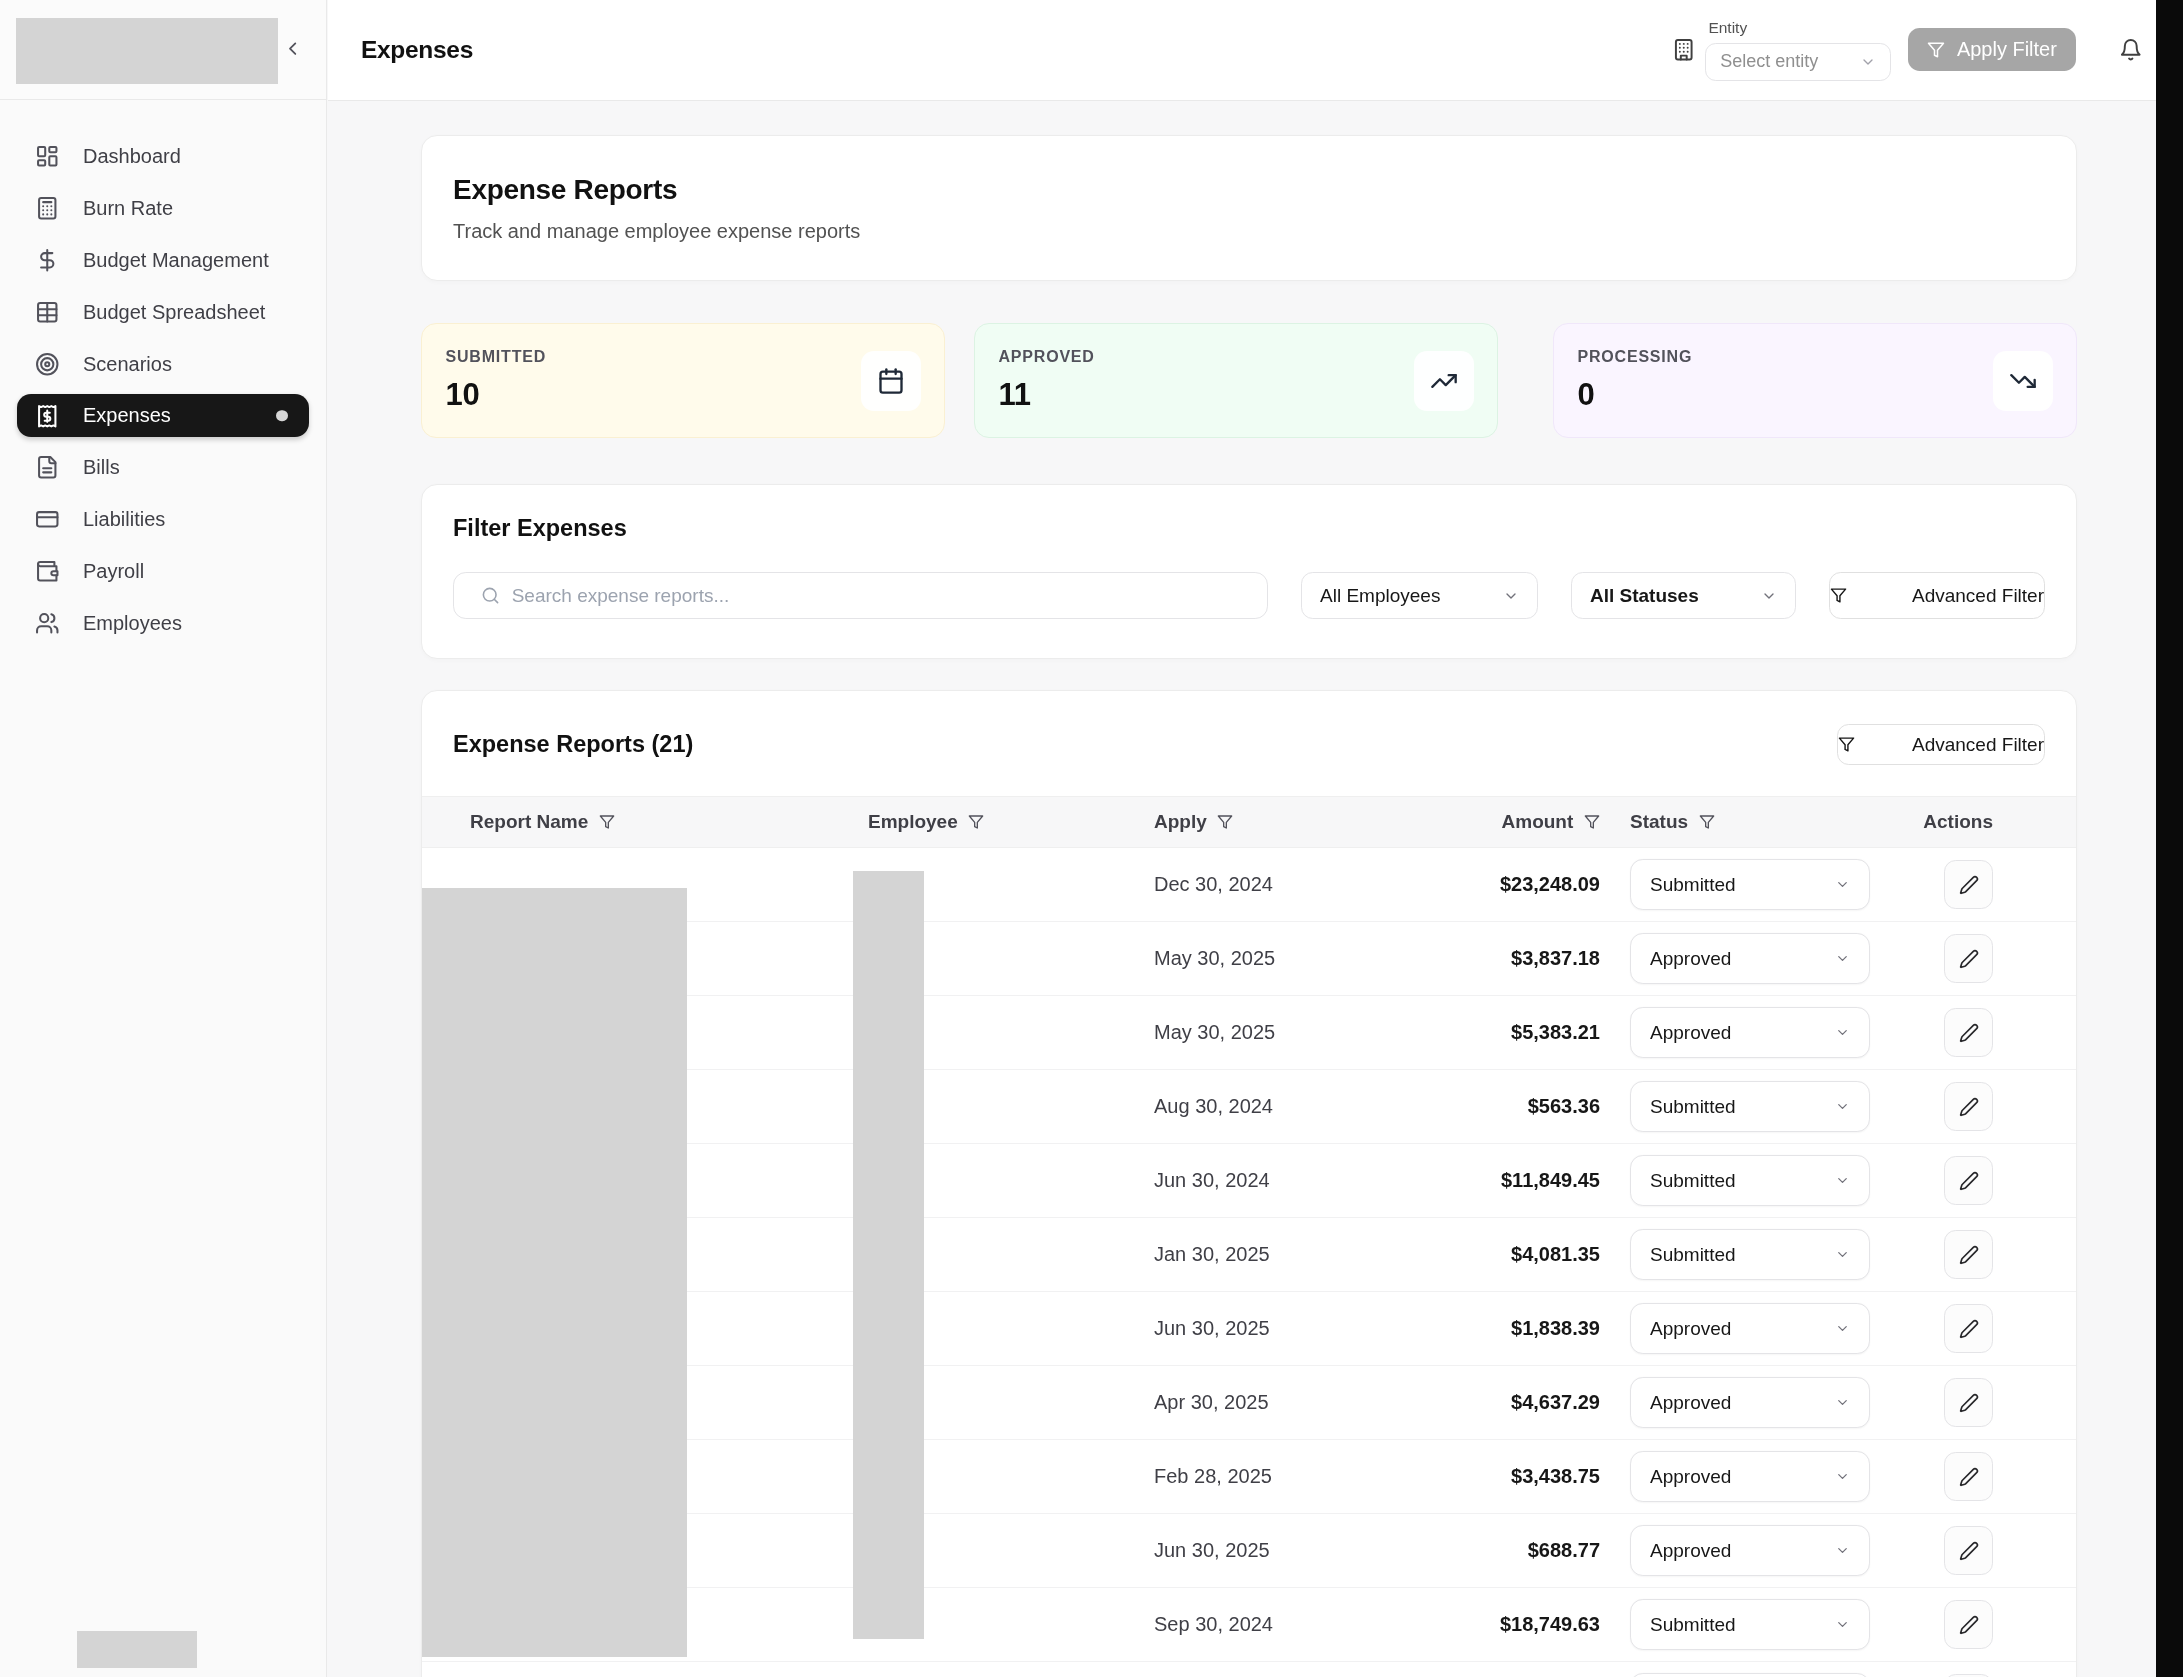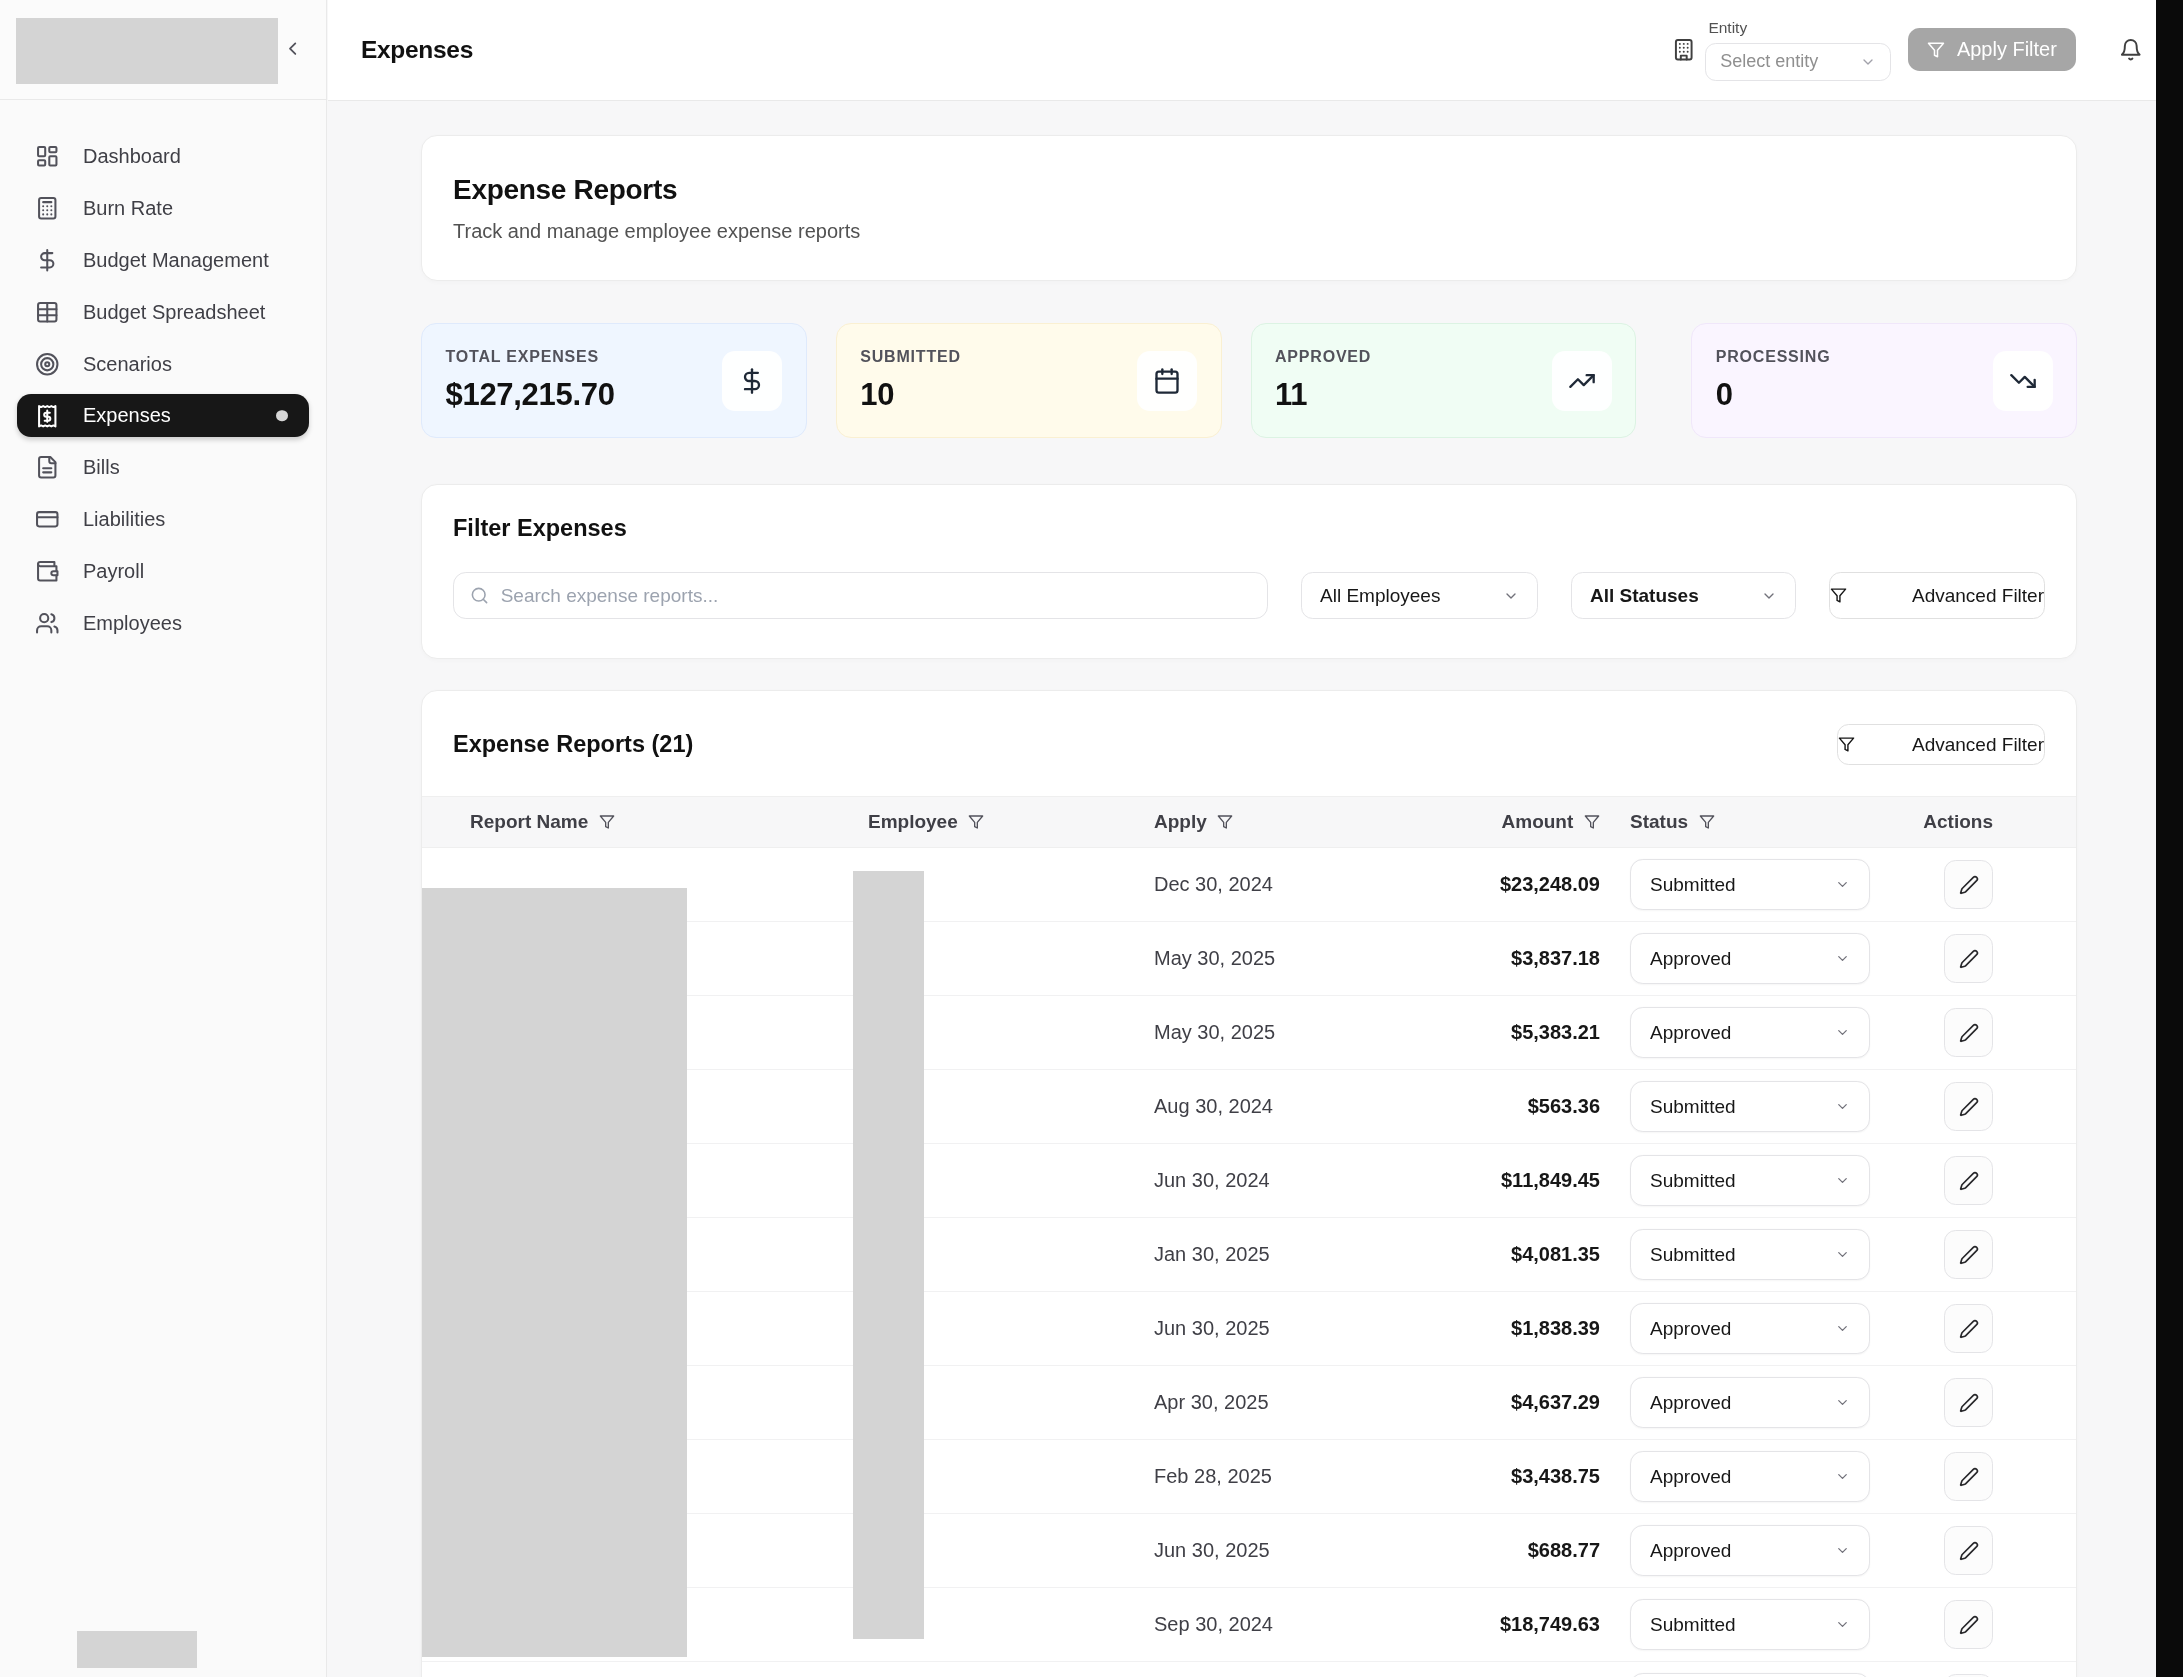--- a/index.html
+++ b/index.html
@@ -73,21 +73,21 @@
   .stat-label { font-size:16px; font-weight:600; letter-spacing:0.8px; color:#52525b; margin-bottom:10.7px; }
   .stat-value { font-size:31px; font-weight:700; color:#111; letter-spacing:-0.3px; }
   .stat-icon-box { width:60px; height:60px; border-radius:12.8px; background:rgba(255,255,255,.92);
     display:flex; align-items:center; justify-content:center; }
   .stat-icon-box .ic { width:28px; height:28px; color:#1f2937; }
 
   .filter-panel { margin-top:46px; height:175px; padding:30px 31px 0; }
   .filter-title { font-size:23.5px; font-weight:700; margin-bottom:30px; color:#111; }
   .filter-row { display:flex; gap:33px; }
   .search-box { flex:1; height:47px; border:1.1px solid #e4e4e7; border-radius:12.8px; background:#fff;
-    display:flex; align-items:center; padding:0 16px; gap:11.7px; }
+    display:flex; align-items:center; padding:0 27px; gap:11.7px; }
   .search-box .ic { width:19px; height:19px; color:#9ca3af; }
   .search-box input { border:none; outline:none; font-size:19px; color:#171717; width:100%;
     font-family:inherit; background:transparent; }
   .search-box input::placeholder { color:#9ca3af; }
   .select-pill { height:47px; border:1.1px solid #e4e4e7; border-radius:11.7px; background:#fff;
     display:flex; align-items:center; justify-content:space-between; padding:0 18px; font-size:19px; color:#171717; cursor:pointer; }
   .select-pill .ic { width:16px; height:16px; color:#71717a; }
   .w-employees { width:237px; } .w-statuses { width:225px;font-weight:bold; }
   .btn-advanced { width:216px; height:47px; border-radius:11.7px; border:1.1px solid #e0e0e0; background:#fff;
     display:flex; align-items:center; justify-content:space-between; gap:12.8px; font-size:19px; font-weight:500; color:#171717;
@@ -298,34 +298,20 @@
 <main class="content">
 
   <section class="panel hero">
     <div>
       <h2 class="hero-title">Expense Reports</h2>
       <div class="hero-sub">Track and manage employee expense reports</div>
     </div>
   </section>
 
   <section class="stats">
-      <div class="stat-card" style="background: rgb(239, 246, 255); border-color: rgb(223, 234, 252);">
-        <div>
-          <div class="stat-label">TOTAL EXPENSES</div>
-          <div class="stat-value">$127,215.70</div>
-        </div>
-        <div class="stat-icon-box">
-          <span class="ic">
-            <svg viewBox="0 0 24 24" fill="none" stroke="currentColor" stroke-width="2" stroke-linecap="round" stroke-linejoin="round">
-              <line x1="12" y1="2" x2="12" y2="22"></line>
-              <path d="M17 5H9.5a3.5 3.5 0 0 0 0 7h5a3.5 3.5 0 0 1 0 7H6"></path>
-            </svg>
-          </span>
-        </div>
-      </div>
       <div class="stat-card" style="background: rgb(255, 251, 235); border-color: rgb(250, 240, 210);">
         <div>
           <div class="stat-label">SUBMITTED</div>
           <div class="stat-value">10</div>
         </div>
         <div class="stat-icon-box">
           <span class="ic">
             <svg viewBox="0 0 24 24" fill="none" stroke="currentColor" stroke-width="2" stroke-linecap="round" stroke-linejoin="round">
               <path d="M8 2v4"></path>
               <path d="M16 2v4"></path>

